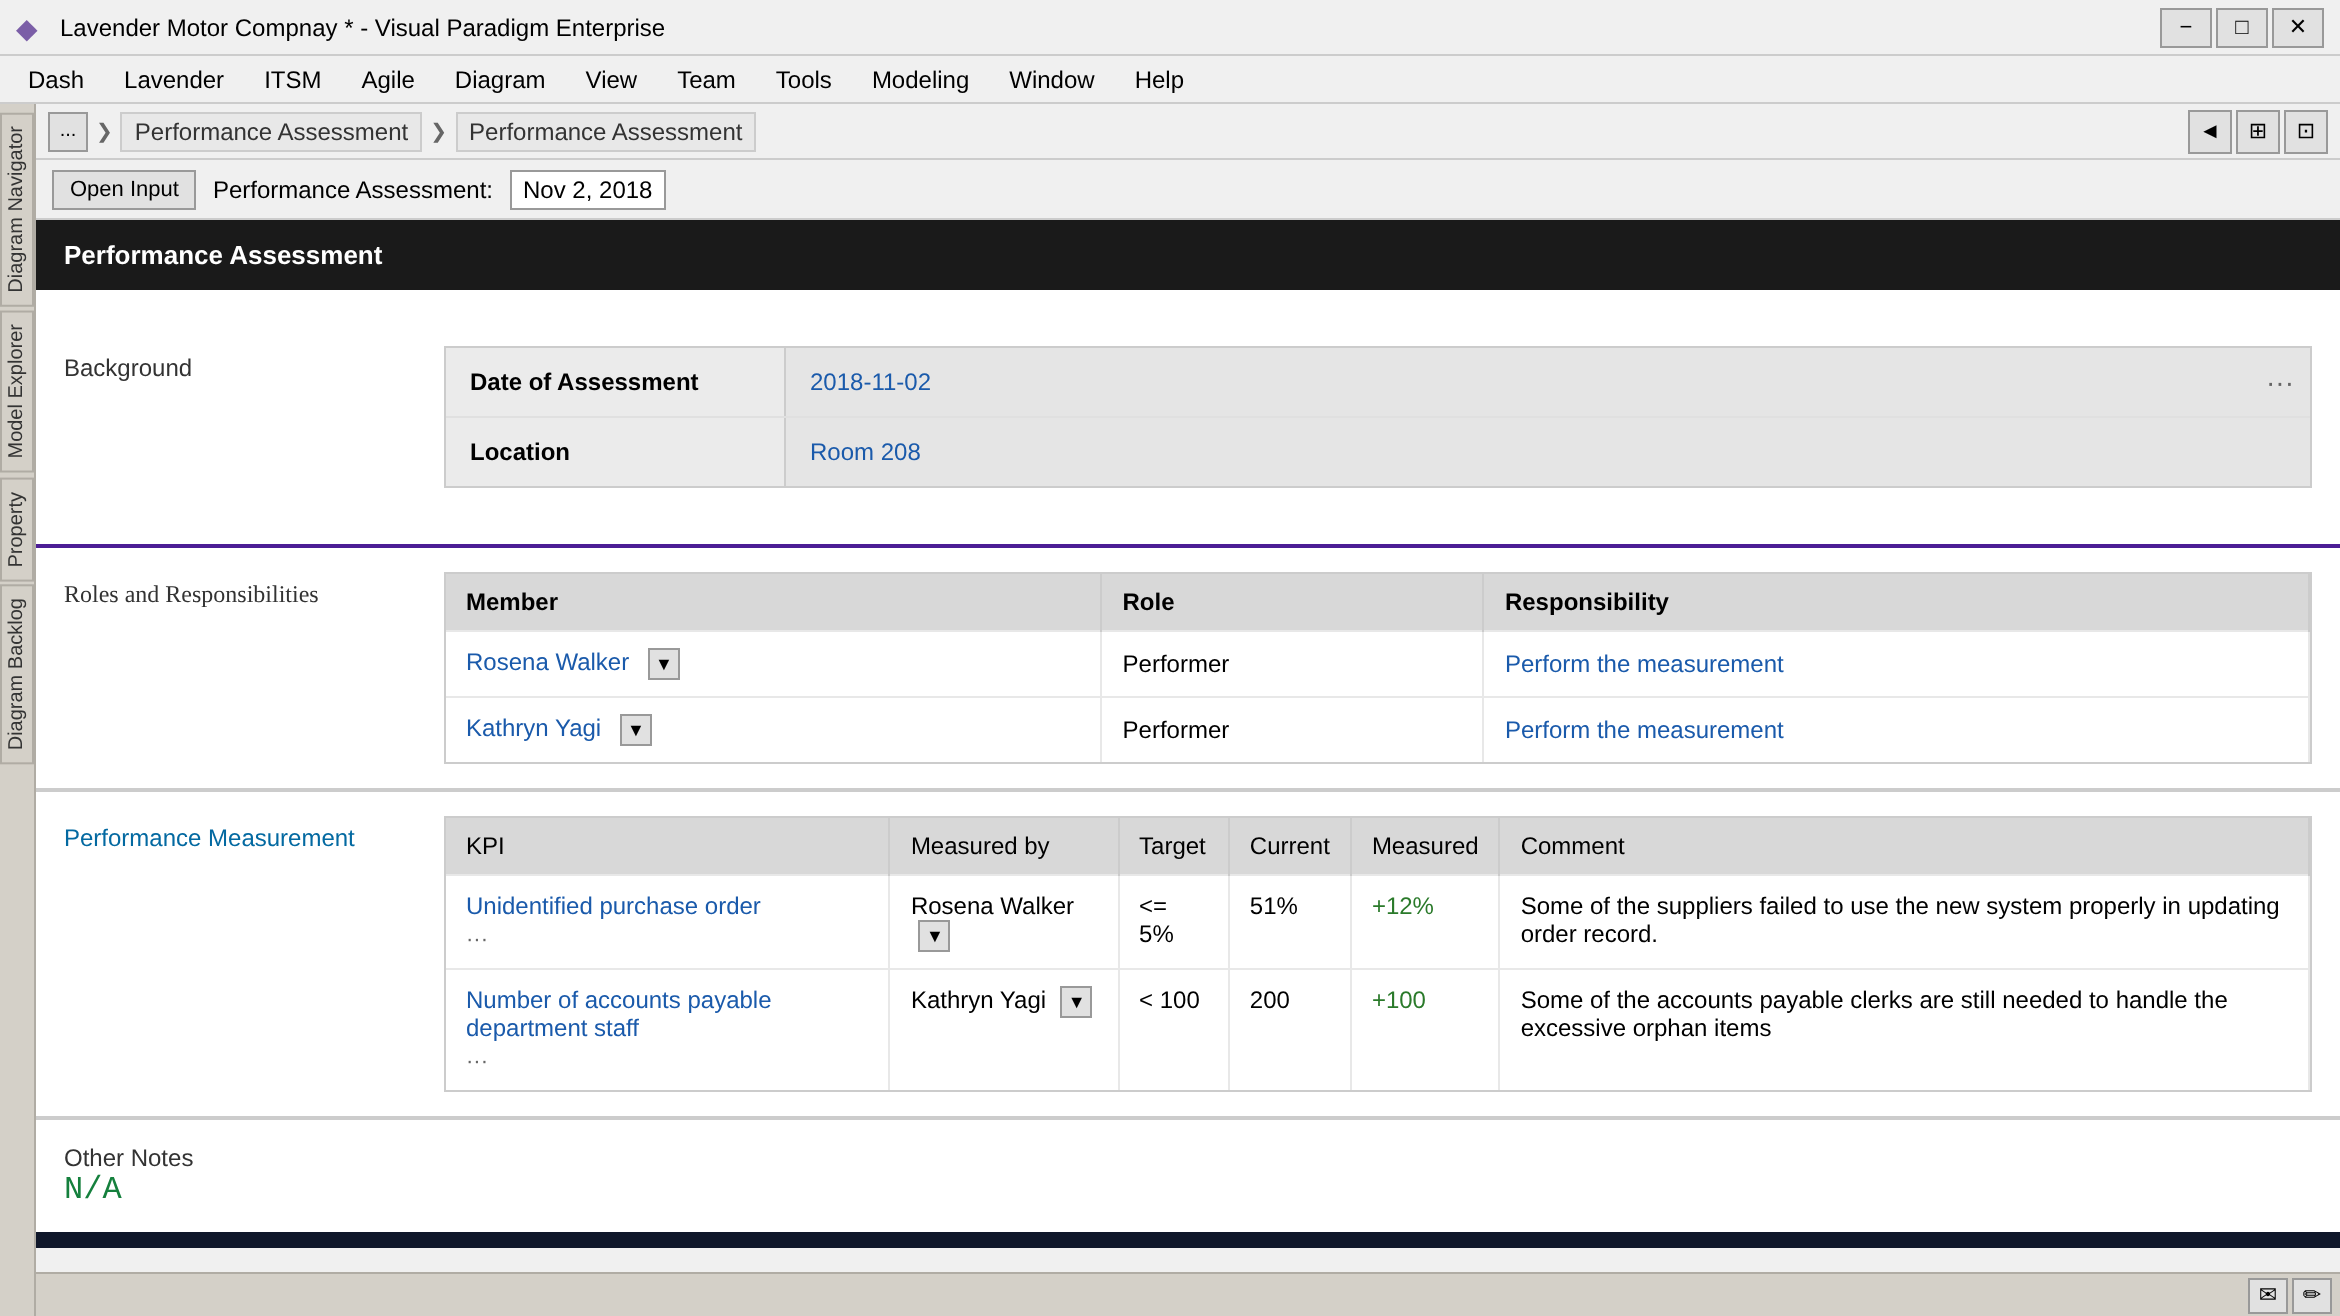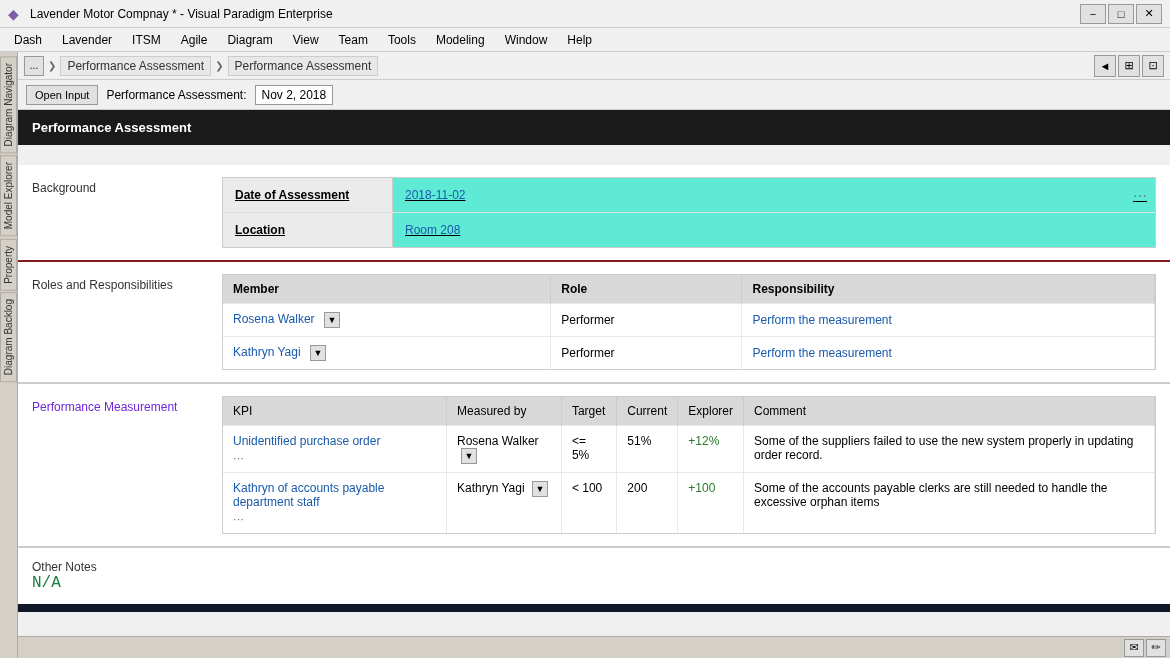--- a/index.html
+++ b/index.html
@@ -156,37 +156,35 @@
       font-size: 13px;
       font-weight: bold;
       display: flex;
       align-items: center;
       justify-content: space-between;
     }
 
     
     .bg-section {
       display: flex;
-      padding: 12px 14px;
+      padding: 28px 14px;
       background: #fff;
-      border-bottom: 2px solid #7f1d1d;
-      margin-top: 20px;
+      border-bottom: 2px solid #4c1d95;
     }
     .bg-label {
       width: 190px;
       font-size: 12px;
       color: #333;
       padding-top: 4px;
       flex-shrink: 0;
     }
     .bg-content {
       flex: 1;
       border: 1px solid #ccc;
-      background: #5eead4;
-      text-decoration: underline;
+      background: #e5e5e5;
     }
     .field-row {
       display: flex;
       align-items: stretch;
       border-bottom: 1px solid #e0e0e0;
     }
     .field-row:last-child { border-bottom: none; }
     .field-label {
       width: 170px;
       padding: 10px 12px;
@@ -219,20 +217,21 @@
     .roles-inner {
       display: flex;
       padding: 12px 14px;
     }
     .roles-label {
       width: 190px;
       font-size: 12px;
       color: #333;
       padding-top: 4px;
       flex-shrink: 0;
+      font-family: Liberation Serif, serif;
     }
     .roles-table-wrap {
       flex: 1;
       border: 1px solid #ccc;
     }
     .roles-table {
       width: 100%;
       border-collapse: collapse;
     }
     .roles-table th {
@@ -264,21 +263,21 @@
       background: #fff;
       border-bottom: 2px solid #ccc;
     }
     .perf-inner {
       display: flex;
       padding: 12px 14px;
     }
     .perf-label {
       width: 190px;
       font-size: 12px;
-      color: #6d28d9;
+      color: #0369a1;
       padding-top: 4px;
       flex-shrink: 0;
     }
     .perf-table-wrap {
       flex: 1;
       border: 1px solid #ccc;
     }
     .perf-table {
       width: 100%;
       border-collapse: collapse;
@@ -473,42 +472,42 @@
         <div class="perf-inner">
           <div class="perf-label">Performance Measurement</div>
           <div class="perf-table-wrap">
             <table class="perf-table">
               <thead>
                 <tr>
                   <th>KPI</th>
                   <th>Measured by</th>
                   <th>Target</th>
                   <th>Current</th>
-                  <th>Explorer</th>
+                  <th>Measured</th>
                   <th>Comment</th>
                 </tr>
               </thead>
               <tbody>
                 <tr>
                   <td class="link">
                     <div>Unidentified purchase order</div>
                     <div style="margin-top:4px; color:#666; font-size:11px; cursor:pointer;">···</div>
                   </td>
                   <td>
                     <span>Rosena Walker</span>
                     <button class="dropdown-btn" style="margin-left:4px;">▼</button>
                   </td>
                   <td>&lt;= 5%</td>
                   <td>51%</td>
                   <td class="positive">+12%</td>
                   <td>Some of the suppliers failed to use the new system properly in updating order record.</td>
                 </tr>
                 <tr>
                   <td class="link">
-                    <div>Kathryn of accounts payable department staff</div>
+                    <div>Number of accounts payable department staff</div>
                     <div style="margin-top:4px; color:#666; font-size:11px; cursor:pointer;">···</div>
                   </td>
                   <td>
                     <span>Kathryn Yagi</span>
                     <button class="dropdown-btn" style="margin-left:4px;">▼</button>
                   </td>
                   <td>&lt; 100</td>
                   <td>200</td>
                   <td class="positive">+100</td>
                   <td>Some of the accounts payable clerks are still needed to handle the excessive orphan items</td>

